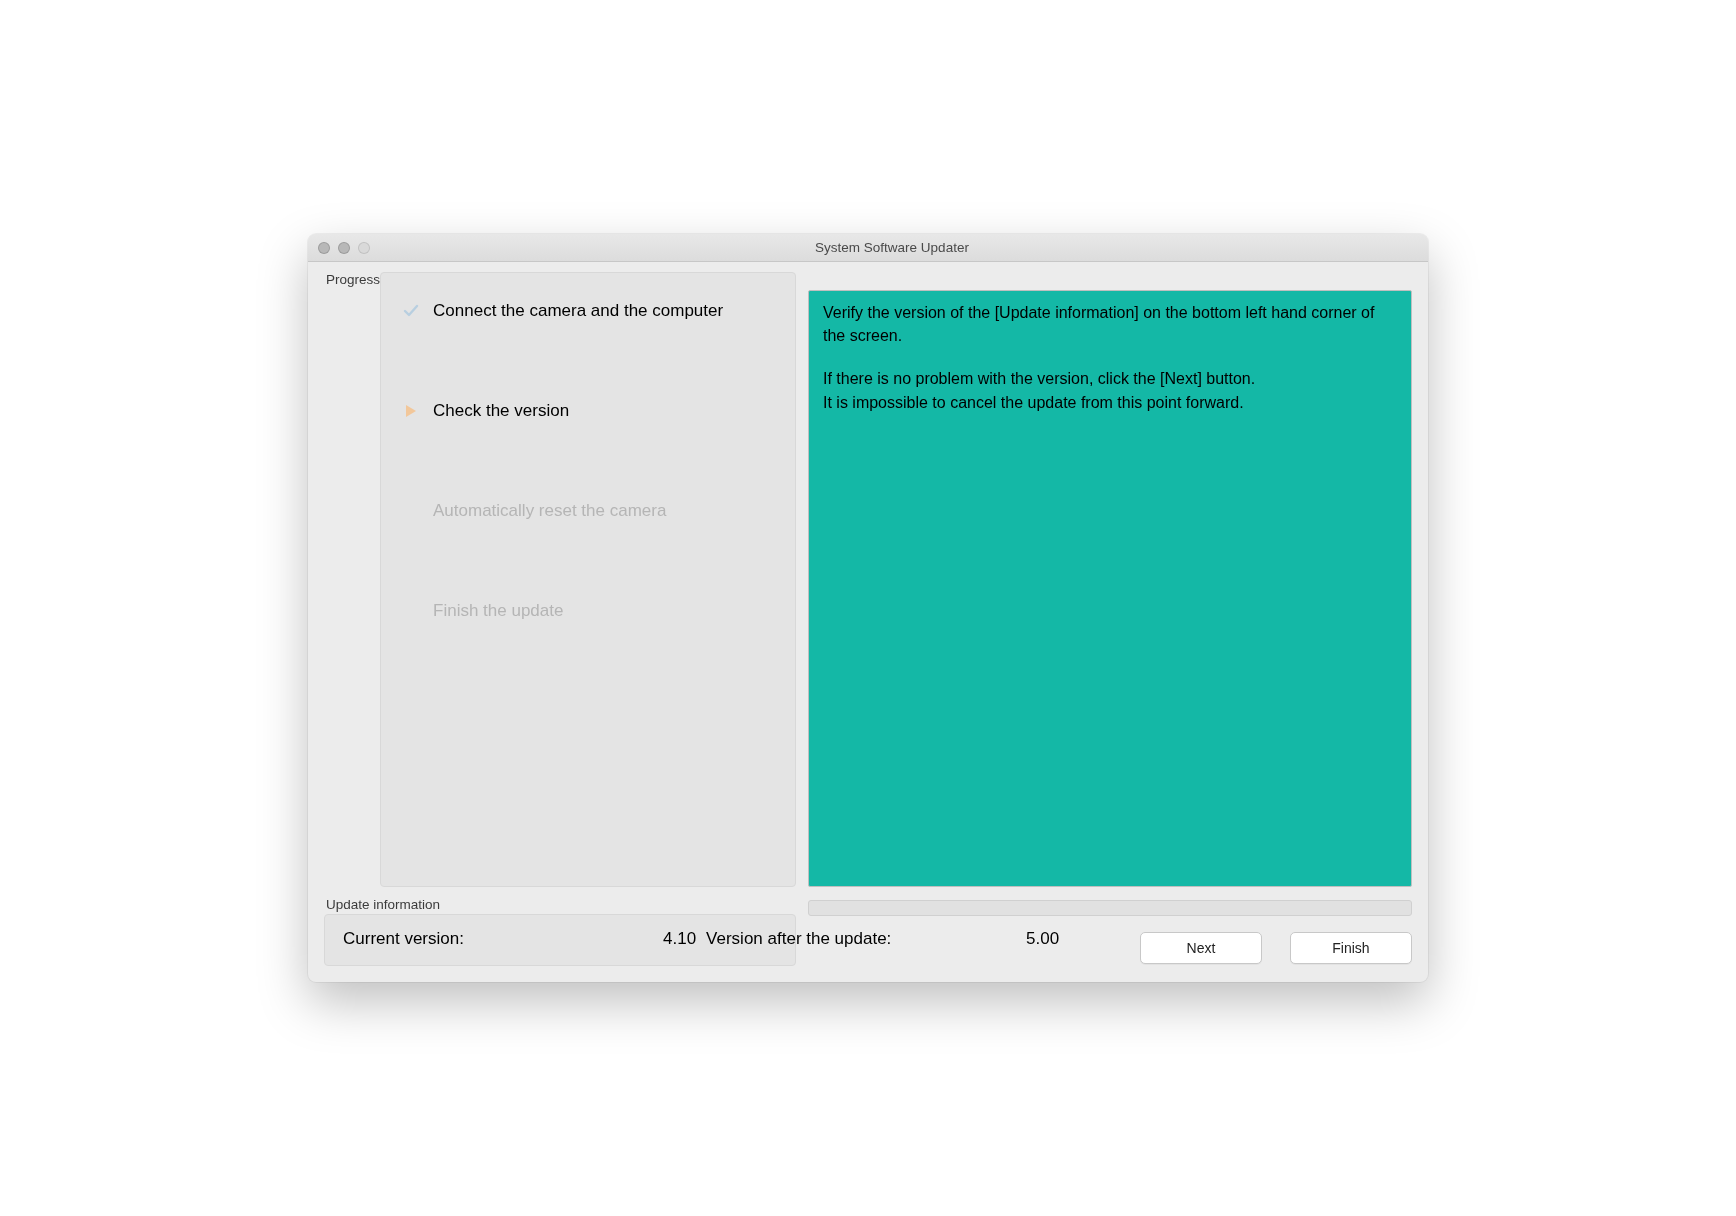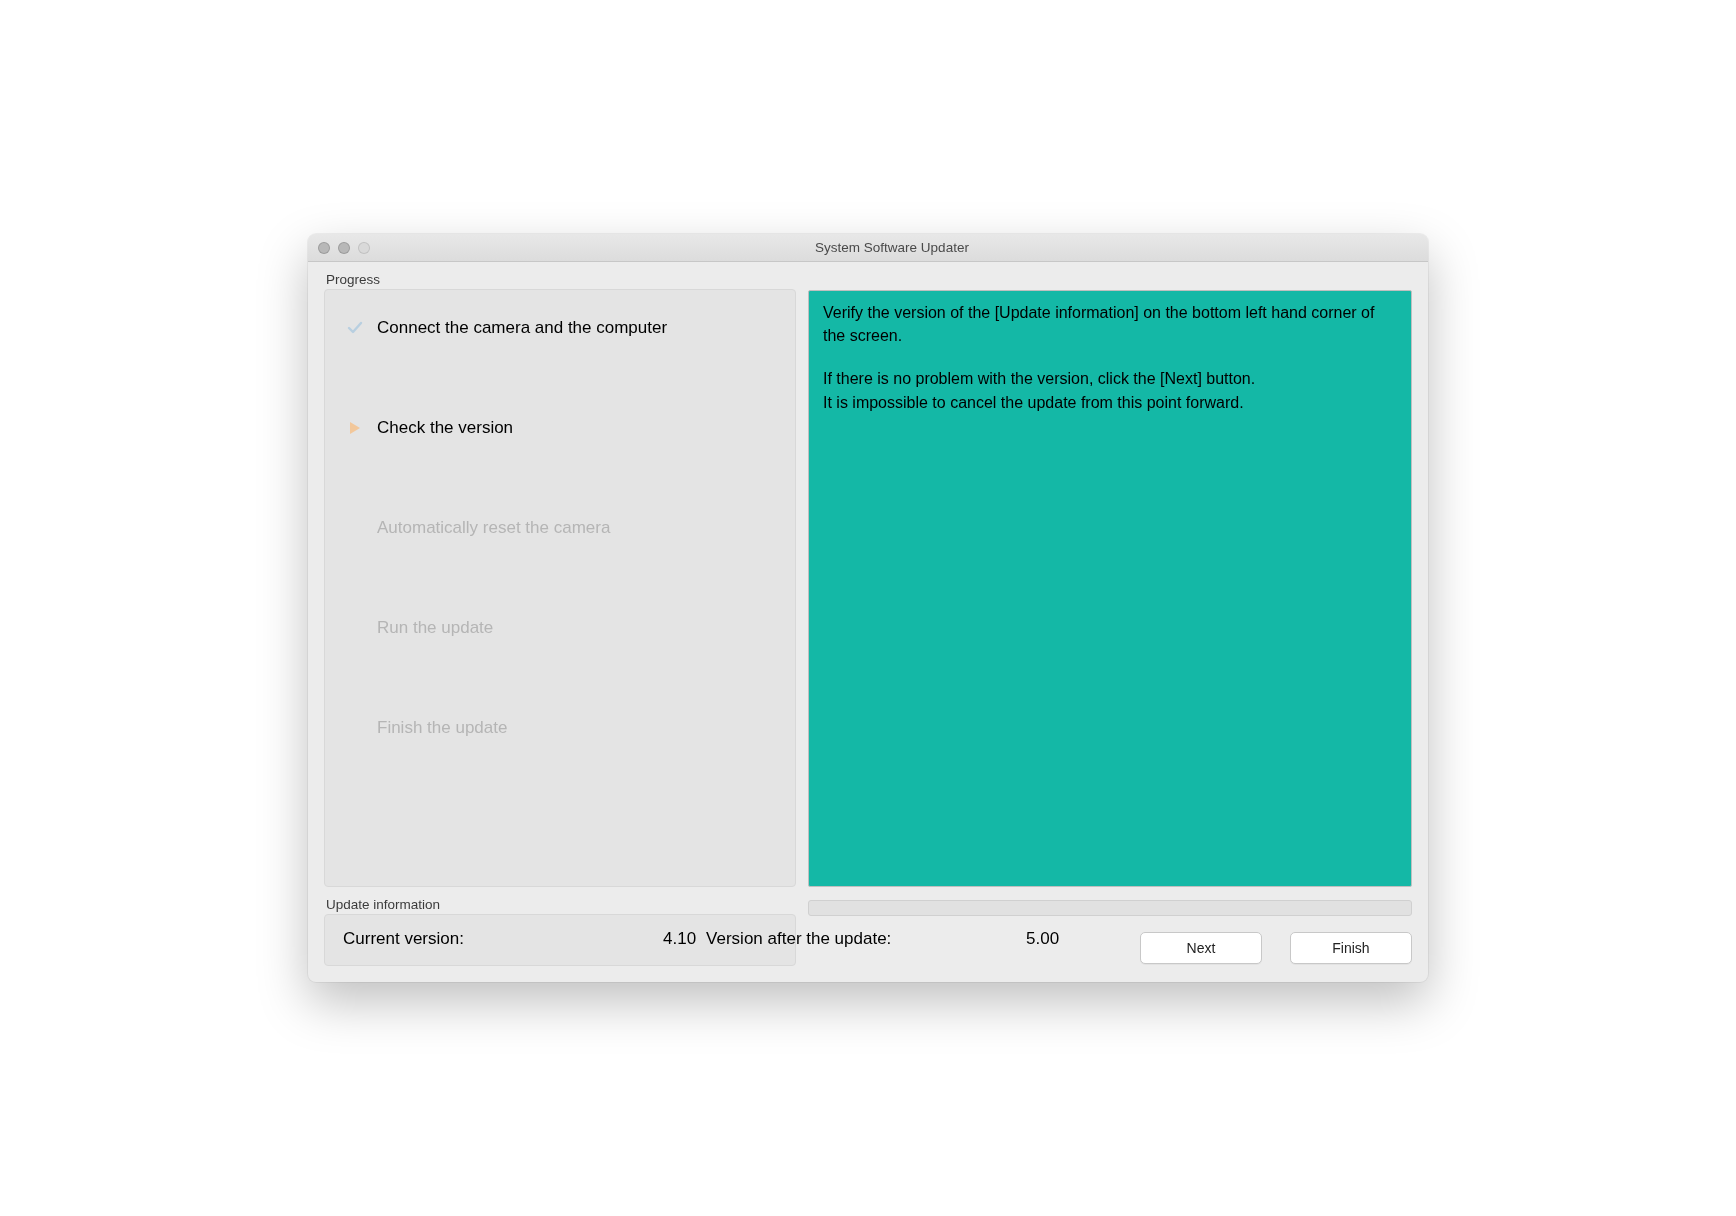--- a/index.html
+++ b/index.html
@@ -62,21 +62,21 @@
       padding: 10px 16px 16px 16px;
     }
     .upper {
       flex: 1;
       display: flex;
       gap: 12px;
     }
     .progress-col {
       width: 472px;
       display: flex;
-      flex-direction: column;
+      flex-direction: row;
     }
     .group-label {
       font-size: 13.5px;
       color: #3b3b3b;
       margin-bottom: 2px;
       padding-left: 2px;
     }
     .progress-box {
       flex: 1;
       background: #e4e4e4;
@@ -217,24 +217,20 @@
                 </svg>
             </span>
             <span class="step-label">Check the version</span>
           </div>
 
           <div class="step pending">
             <span class="step-icon"></span>
             <span class="step-label">Automatically reset the camera</span>
           </div>
 
-          <div class="step pending">
-            <span class="step-icon"></span>
-            <span class="step-label">Run the update</span>
-          </div>
 
           <div class="step pending">
             <span class="step-icon"></span>
             <span class="step-label">Finish the update</span>
           </div>
 
         </div>
       </div>
 
       <div class="instructions-col">

